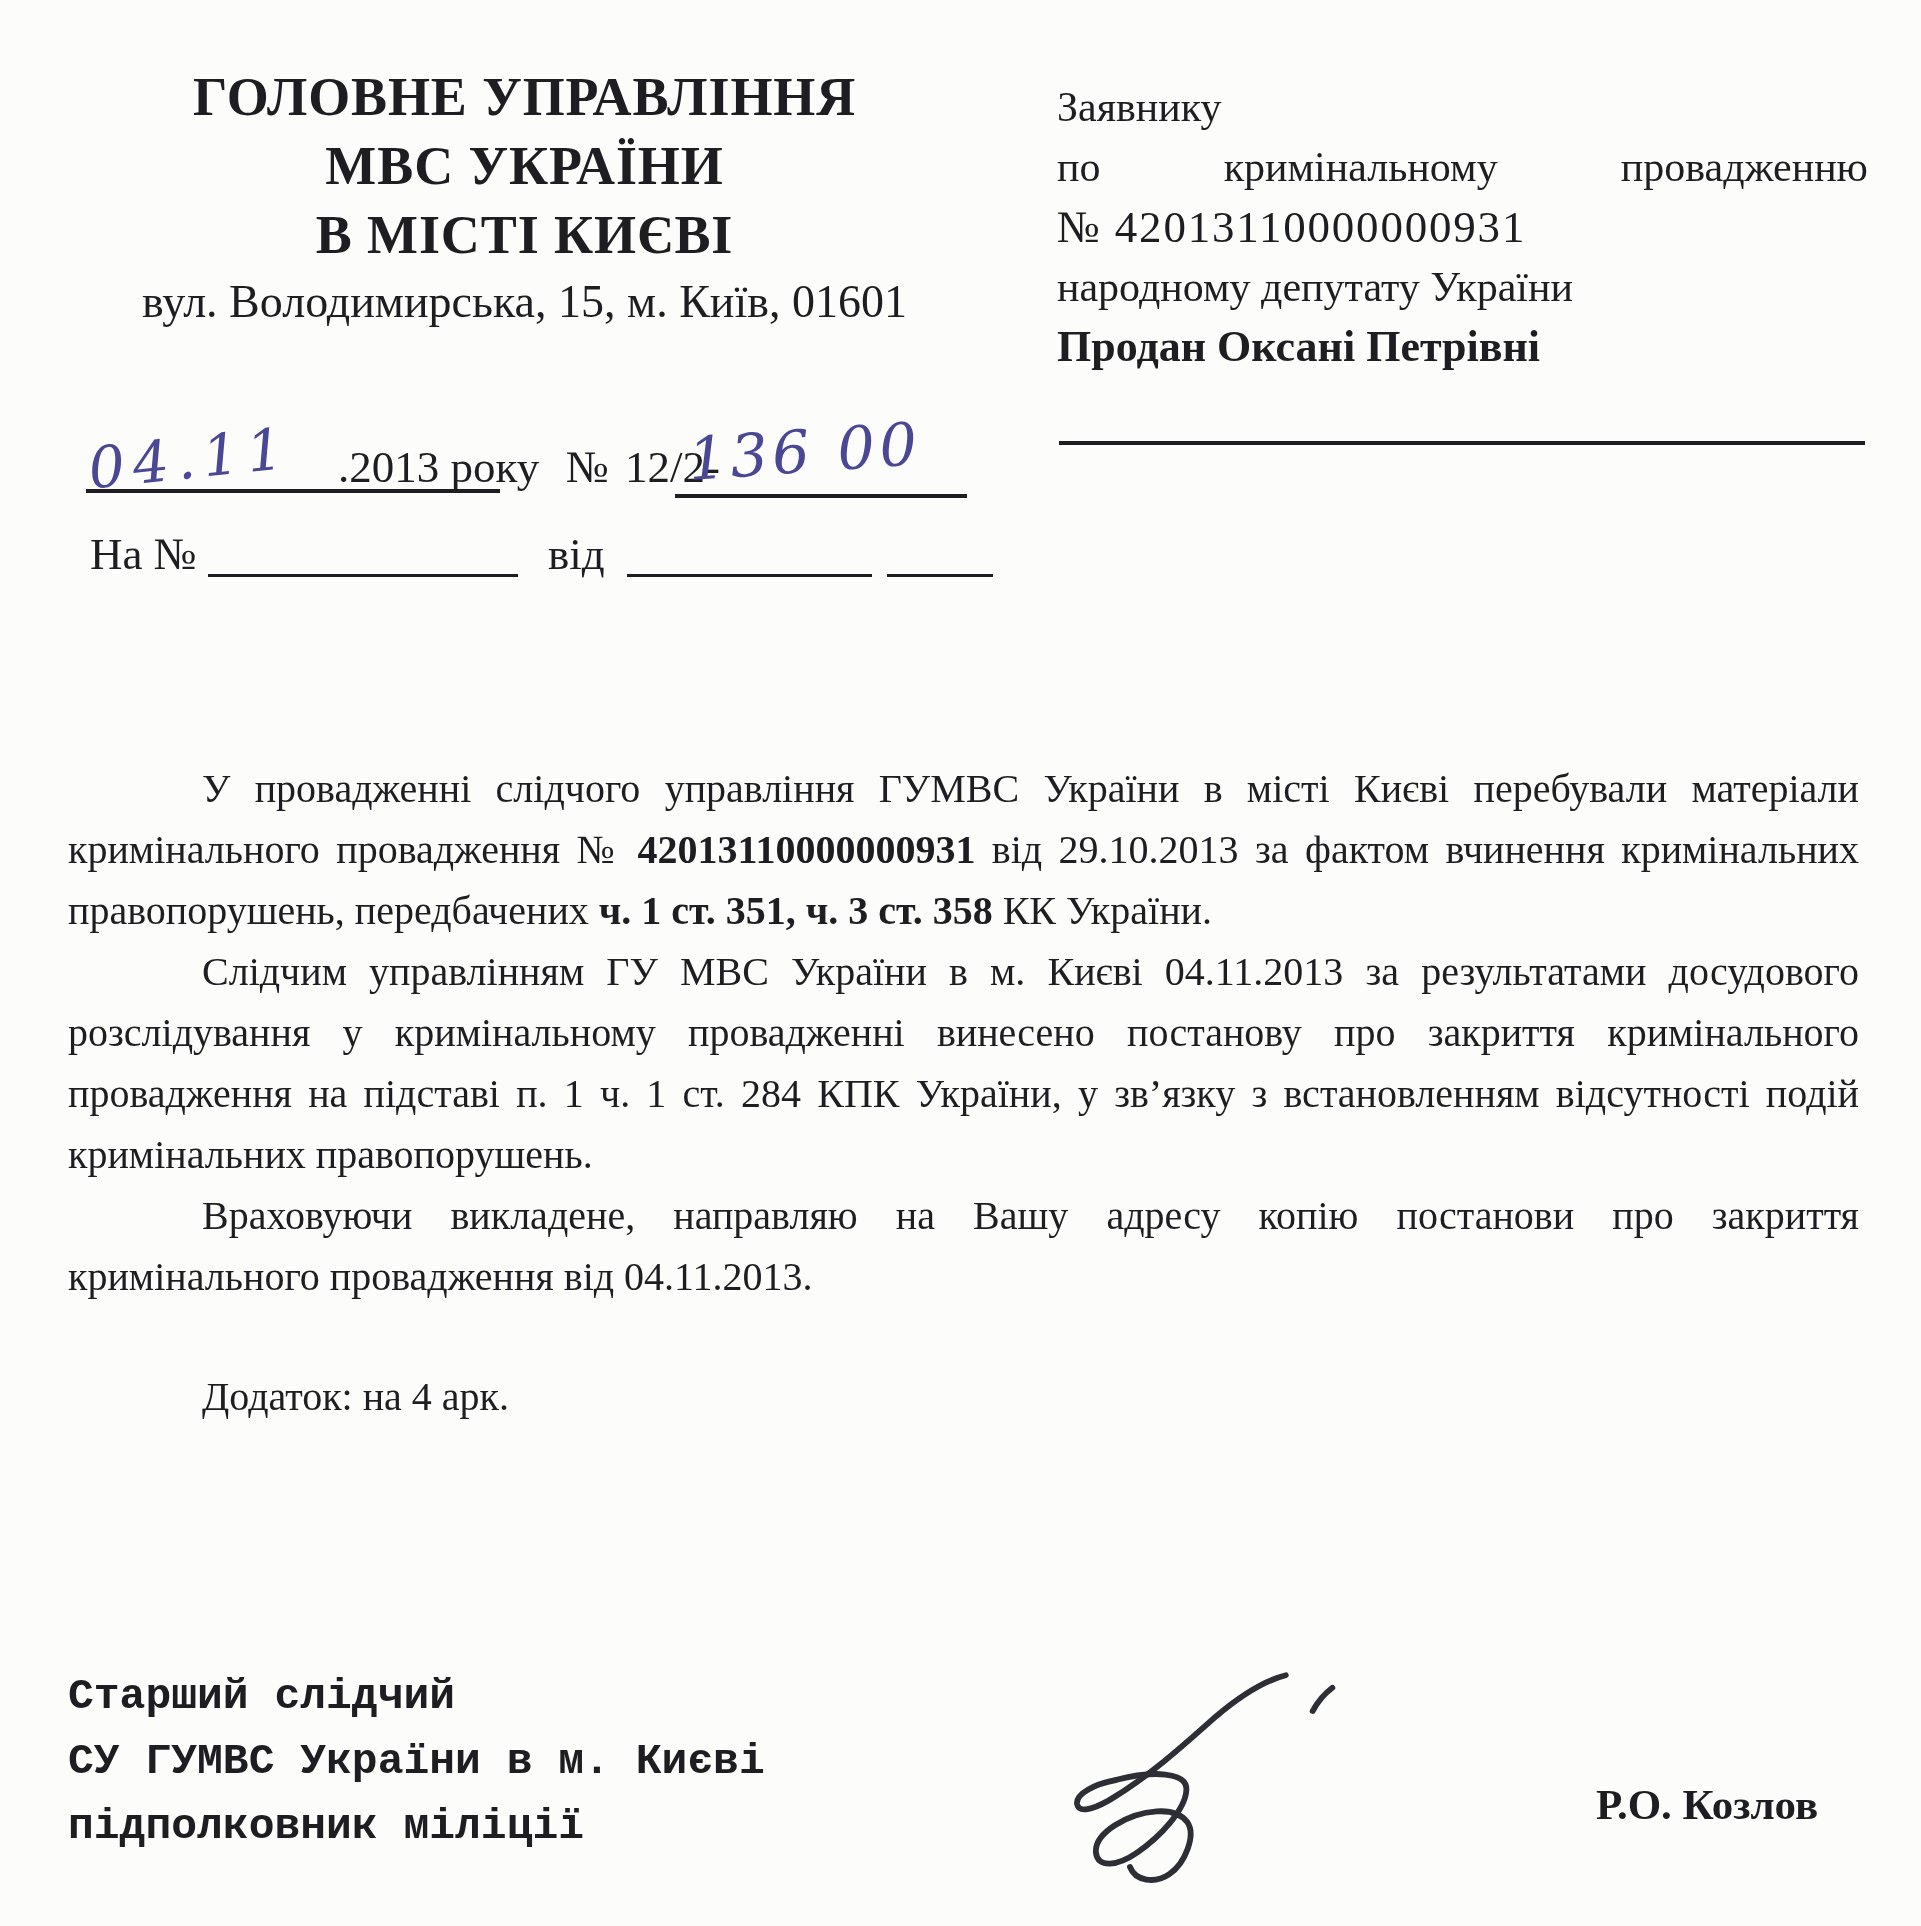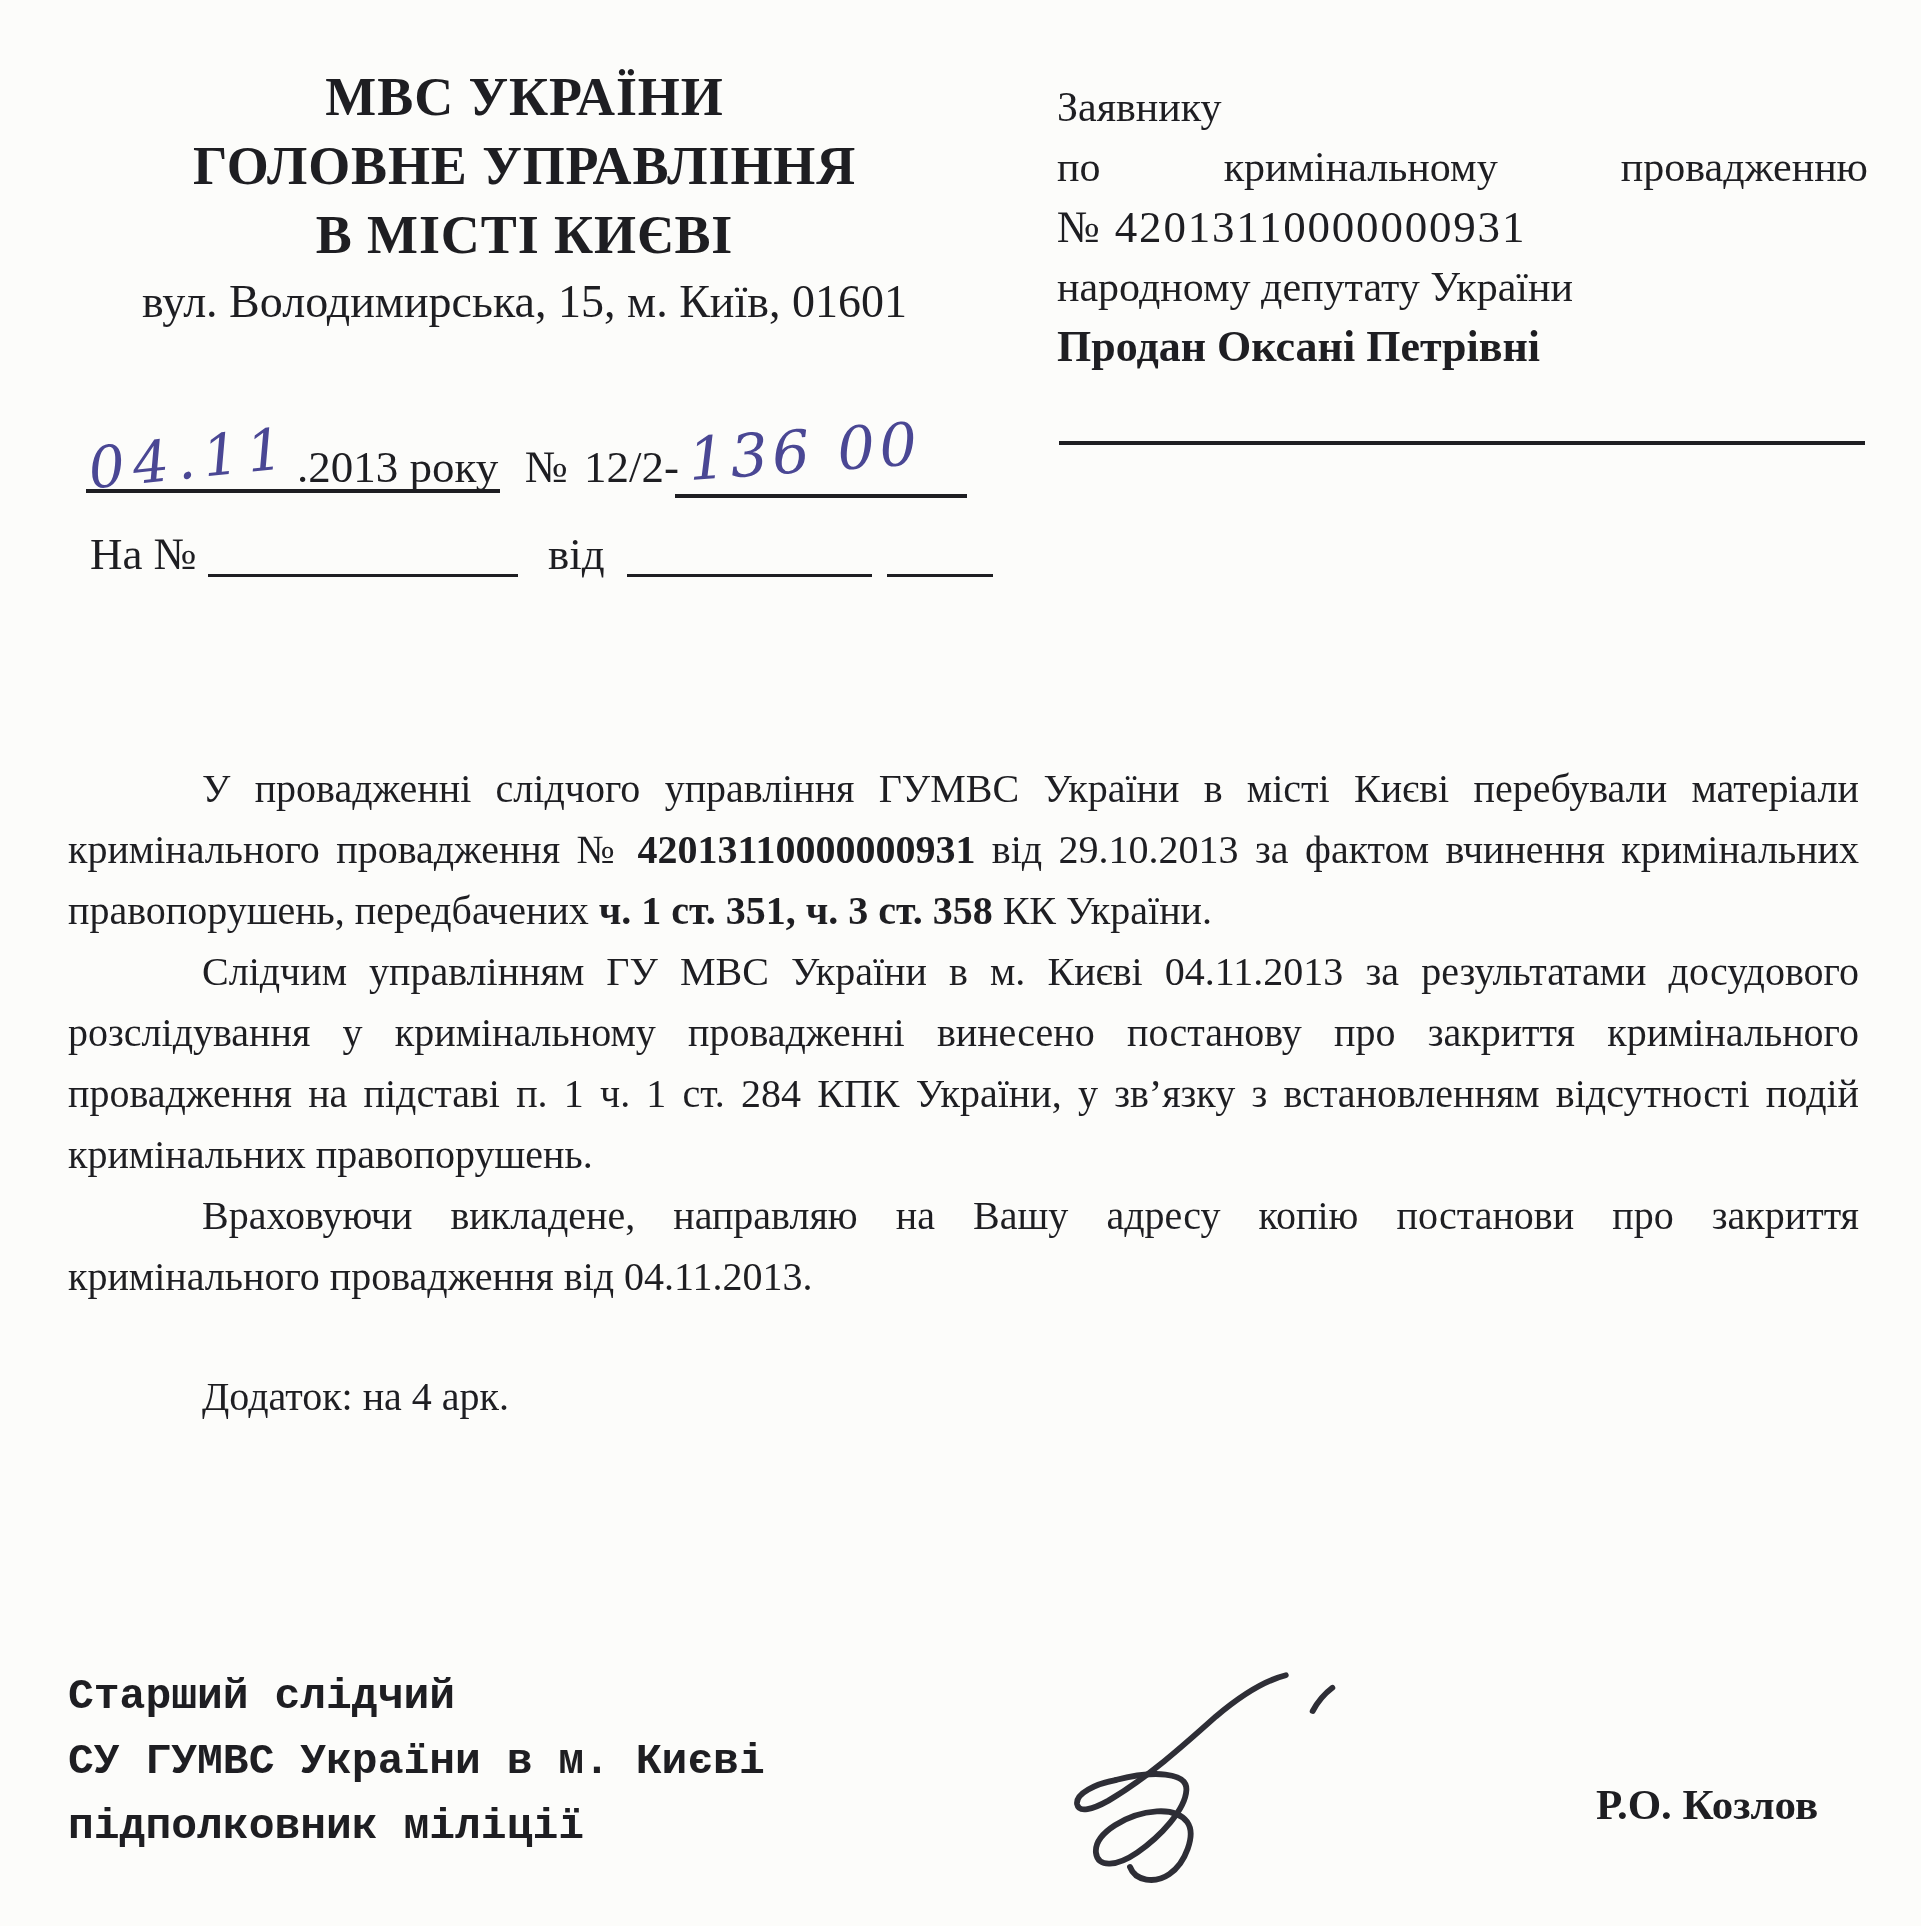--- a/index.html
+++ b/index.html
@@ -11,21 +11,21 @@
   }
   
   .letterhead{position:absolute;left:99px;top:63px;width:851px;text-align:center;}
   .lh-bold{font-weight:bold;font-size:54px;line-height:69px;letter-spacing:0.9px;white-space:nowrap;}
   .lh-addr{font-size:46px;line-height:50px;margin-top:7.2px;white-space:nowrap;}
 
   
   .hand{color:#4a4794;font-style:italic;font-family:"DejaVu Serif",serif;white-space:nowrap;}
   .hand-date{position:absolute;left:88px;top:425px;font-size:57px;letter-spacing:8px;transform:rotate(-6deg);}
   .hand-num{position:absolute;left:688px;top:417px;font-size:59px;letter-spacing:4.5px;transform:rotate(-4deg);}
-  .ref-printed{position:absolute;font-size:45px;white-space:nowrap;}
+  .ref-printed{position:absolute;font-size:45px;white-space:nowrap;margin-left:41px;}
   .ref-year{left:297px;top:441px;}
   .ref-no{left:525px;top:441px;}
   .ref-prefix{left:584px;top:441px;}
   .rule{position:absolute;background:#1e1e22;height:3.6px;}
   .rule-a{left:86px;top:489px;width:414px;}
   .rule-b{left:675px;top:494px;width:292px;}
   .na-label{position:absolute;left:90px;top:528px;font-size:45px;}
   .vid-label{position:absolute;left:548px;top:528px;font-size:45px;}
   .rule-c{left:208px;top:574px;width:310px;height:2.7px;}
   .rule-d{left:627px;top:574px;width:245px;height:2.7px;}
@@ -50,22 +50,22 @@
   .sign-name{position:absolute;left:1596px;top:1780px;font-weight:bold;font-size:43px;white-space:nowrap;}
   .signature-svg{position:absolute;left:1001px;top:1659px;width:403px;height:251px;}
   .signature-svg path{fill:none;stroke:#2e2e36;stroke-width:6.5;stroke-linecap:round;stroke-linejoin:round;}
 </style>
 </head>
 <body>
 
 <div class="page">
 
   <div class="letterhead">
+    <div class="lh-bold">ГОЛОВНЕ УПРАВЛІННЯ</div>
     <div class="lh-bold">МВС УКРАЇНИ</div>
-    <div class="lh-bold">ГОЛОВНЕ УПРАВЛІННЯ</div>
     <div class="lh-bold">В МІСТІ КИЄВІ</div>
     <div class="lh-addr">вул. Володимирська, 15, м. Київ, 01601</div>
   </div>
 
   <div class="hand hand-date">04.11</div>
   <div class="ref-printed ref-year">.2013 року</div>
   <div class="ref-printed ref-no">№</div>
   <div class="ref-printed ref-prefix">12/2-</div>
   <div class="hand hand-num">136 00</div>
   <div class="rule rule-a"></div>

